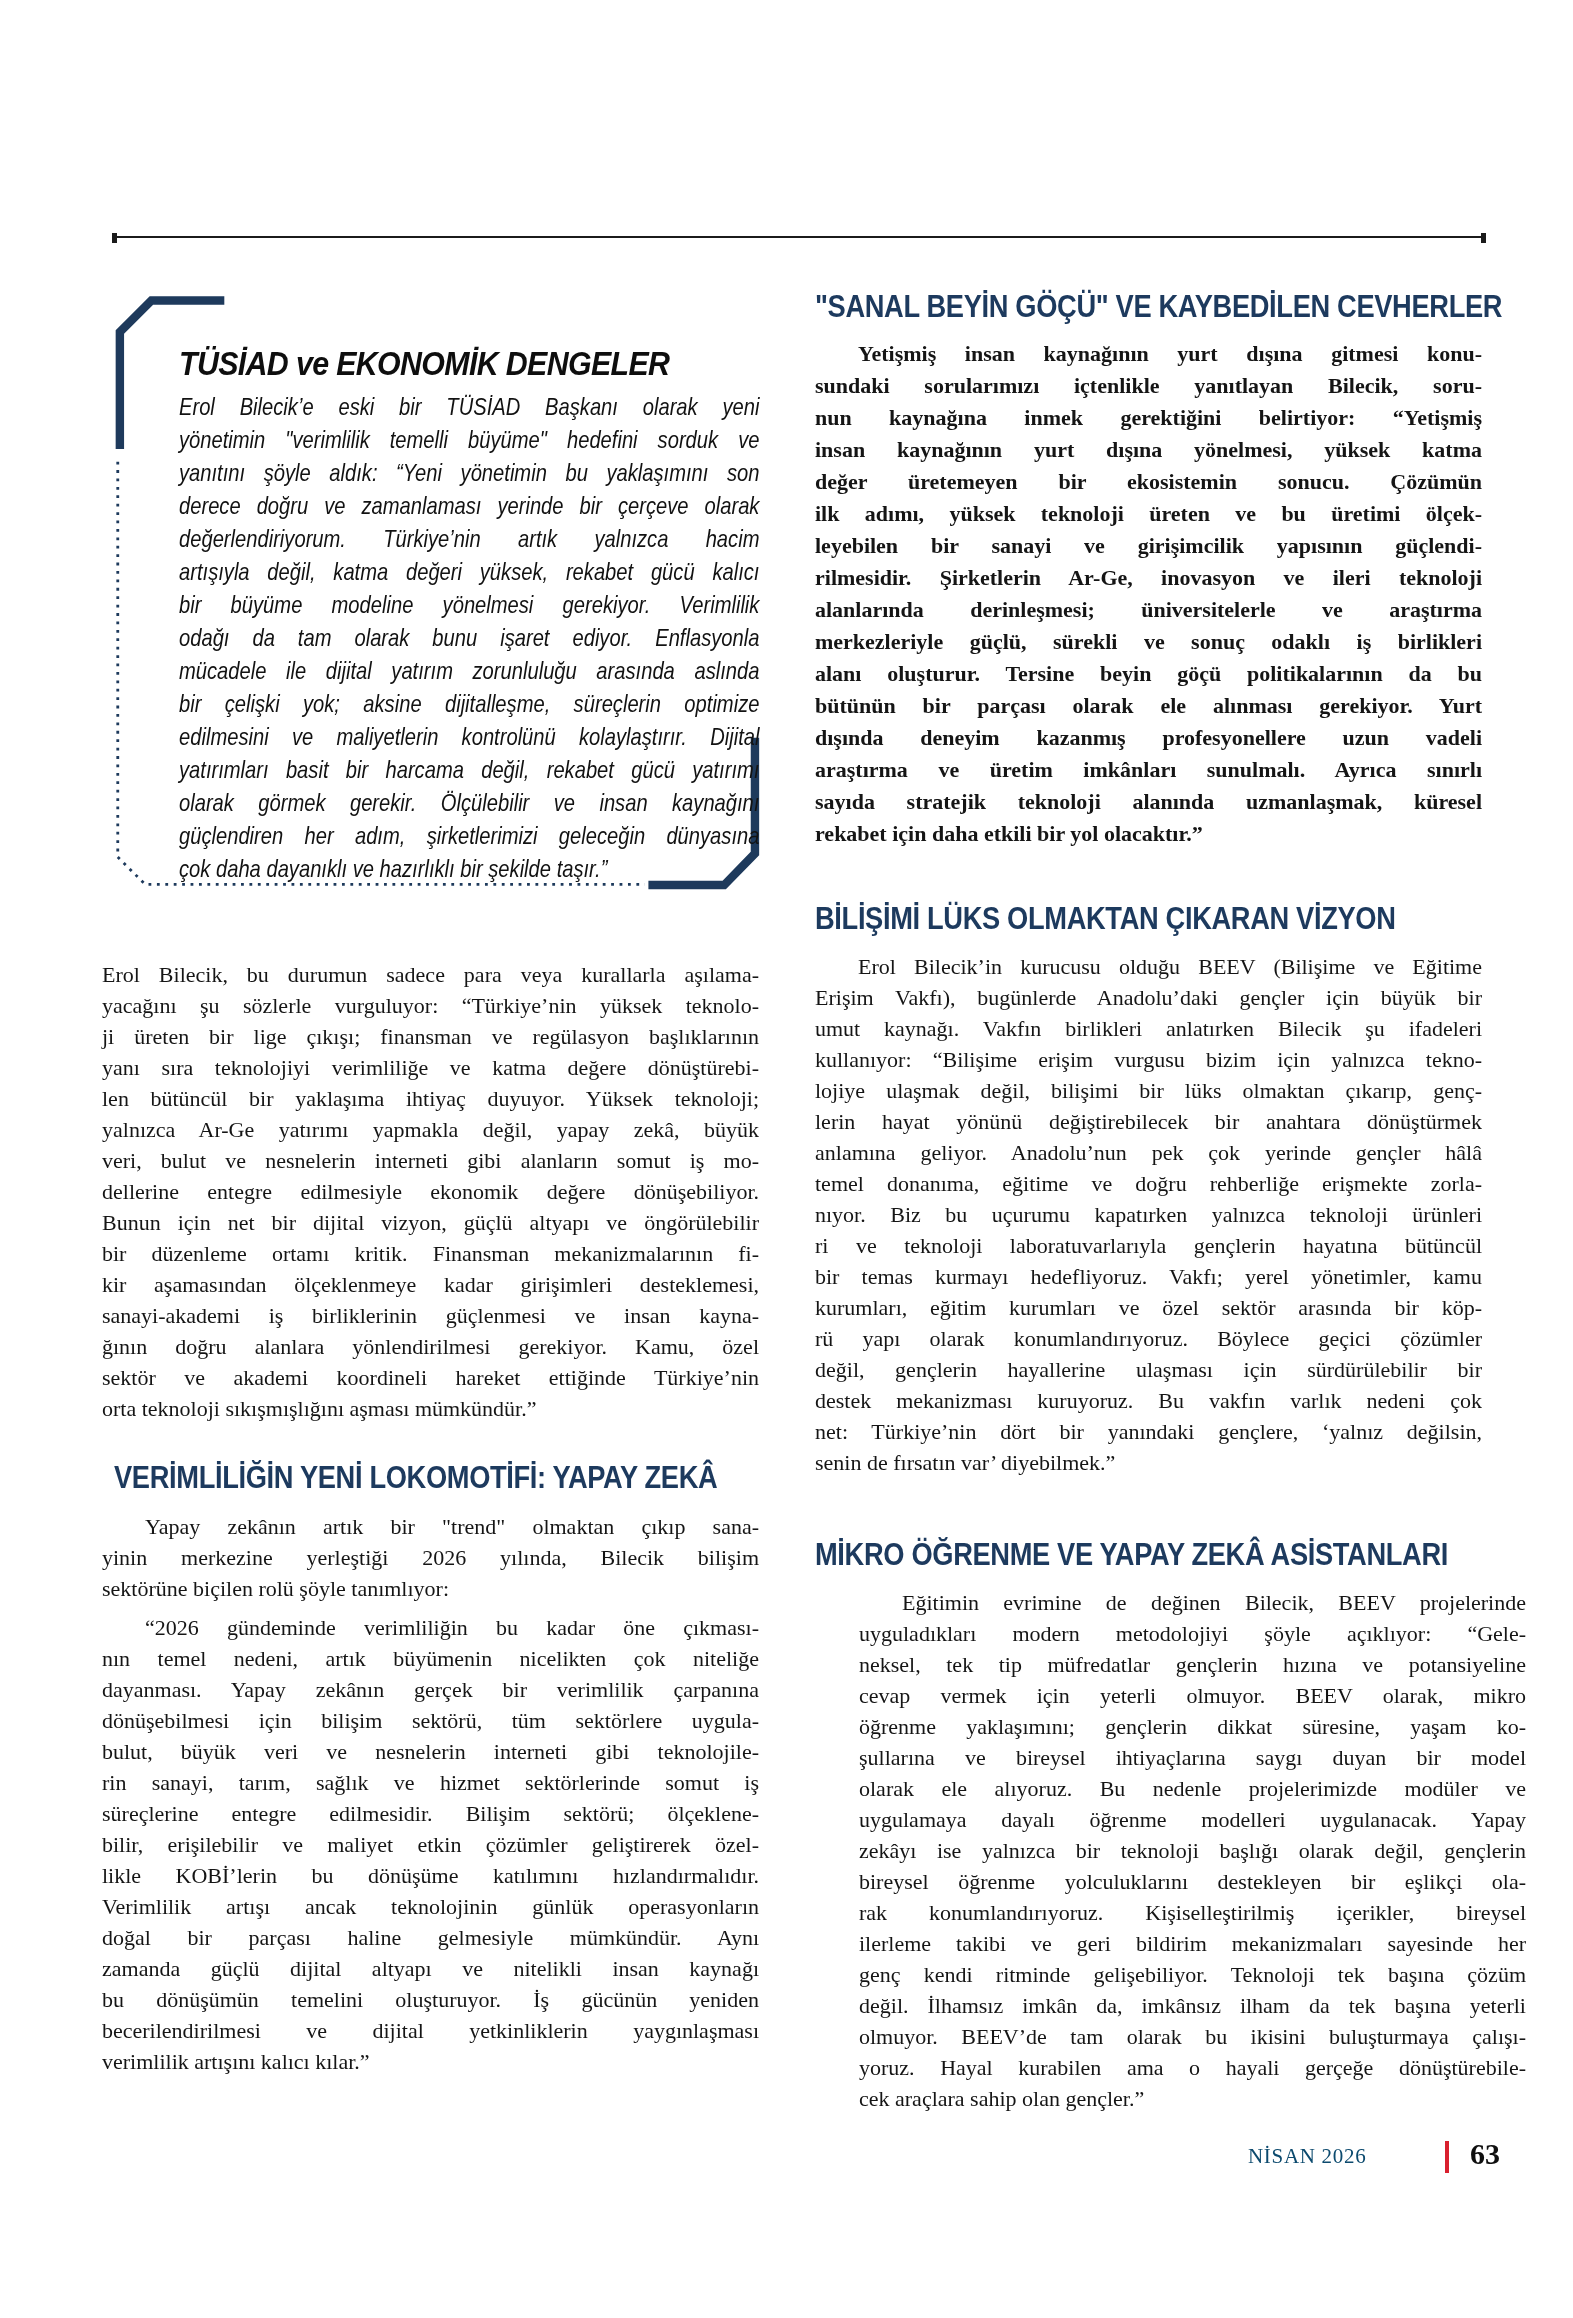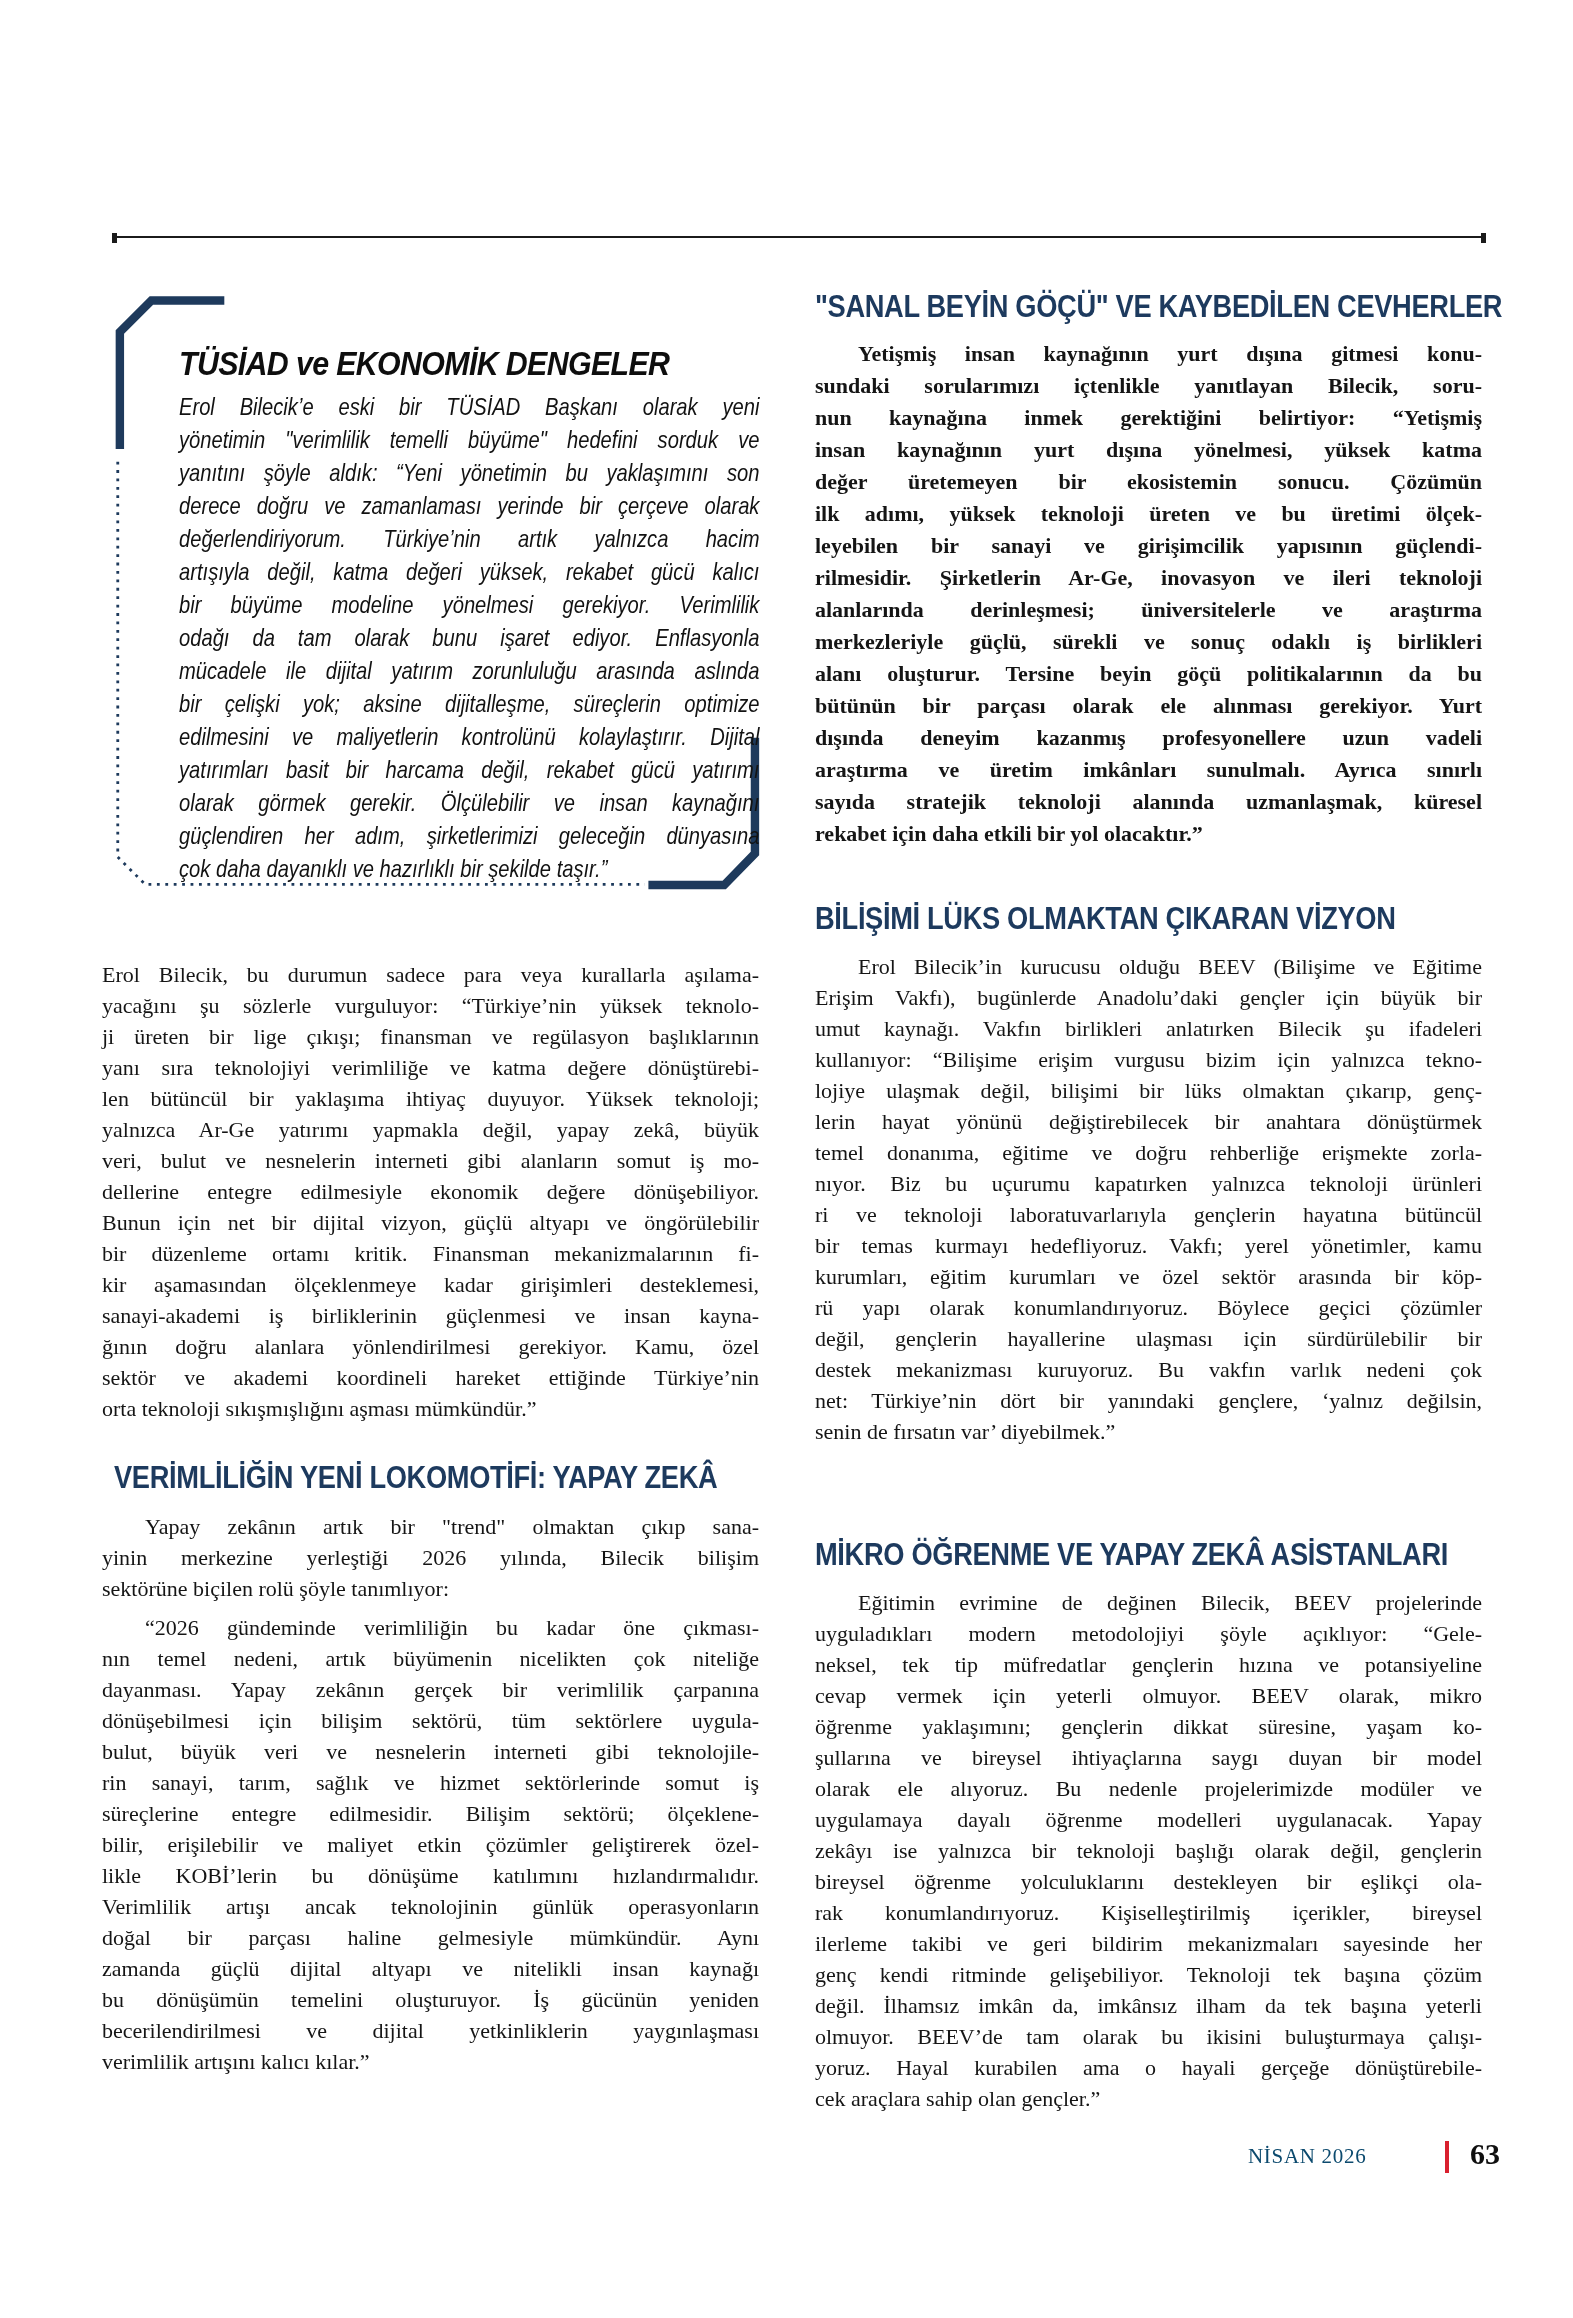--- a/index.html
+++ b/index.html
@@ -163,34 +163,35 @@
     </div>
 
   <div class="sec-heading" style="left:815px;top:901px;">BİLİŞİMİ LÜKS OLMAKTAN ÇIKARAN VİZYON</div>
   <div class="para col-right indent" style="top:951px;font-family:Liberation Serif, serif;">
       <div class="tline">Erol Bilecik’in kurucusu olduğu BEEV (Bilişime ve Eğitime</div>
       <div class="tline">Erişim Vakfı), bugünlerde Anadolu’daki gençler için büyük bir</div>
       <div class="tline">umut kaynağı. Vakfın birlikleri anlatırken Bilecik şu ifadeleri</div>
       <div class="tline">kullanıyor: “Bilişime erişim vurgusu bizim için yalnızca tekno-</div>
       <div class="tline">lojiye ulaşmak değil, bilişimi bir lüks olmaktan çıkarıp, genç-</div>
       <div class="tline">lerin hayat yönünü değiştirebilecek bir anahtara dönüştürmek</div>
+      <div class="tline">anlamına geliyor. Anadolu’nun pek çok yerinde gençler hâlâ</div>
       <div class="tline">temel donanıma, eğitime ve doğru rehberliğe erişmekte zorla-</div>
       <div class="tline">nıyor. Biz bu uçurumu kapatırken yalnızca teknoloji ürünleri</div>
       <div class="tline">ri ve teknoloji laboratuvarlarıyla gençlerin hayatına bütüncül</div>
       <div class="tline">bir temas kurmayı hedefliyoruz. Vakfı; yerel yönetimler, kamu</div>
       <div class="tline">kurumları, eğitim kurumları ve özel sektör arasında bir köp-</div>
       <div class="tline">rü yapı olarak konumlandırıyoruz. Böylece geçici çözümler</div>
       <div class="tline">değil, gençlerin hayallerine ulaşması için sürdürülebilir bir</div>
       <div class="tline">destek mekanizması kuruyoruz. Bu vakfın varlık nedeni çok</div>
       <div class="tline">net: Türkiye’nin dört bir yanındaki gençlere, ‘yalnız değilsin,</div>
       <div class="tline tlast">senin de fırsatın var’ diyebilmek.”</div>
     </div>
 
   <div class="sec-heading" style="left:815px;top:1537px;">MİKRO ÖĞRENME VE YAPAY ZEKÂ ASİSTANLARI</div>
-  <div class="para col-right indent" style="top:1587px;">
+  <div class="para col-right indent" style="top:1587px;margin-left:44px;">
       <div class="tline">Eğitimin evrimine de değinen Bilecik, BEEV projelerinde</div>
       <div class="tline">uyguladıkları modern metodolojiyi şöyle açıklıyor: “Gele-</div>
       <div class="tline">neksel, tek tip müfredatlar gençlerin hızına ve potansiyeline</div>
       <div class="tline">cevap vermek için yeterli olmuyor. BEEV olarak, mikro</div>
       <div class="tline">öğrenme yaklaşımını; gençlerin dikkat süresine, yaşam ko-</div>
       <div class="tline">şullarına ve bireysel ihtiyaçlarına saygı duyan bir model</div>
       <div class="tline">olarak ele alıyoruz. Bu nedenle projelerimizde modüler ve</div>
       <div class="tline">uygulamaya dayalı öğrenme modelleri uygulanacak. Yapay</div>
       <div class="tline">zekâyı ise yalnızca bir teknoloji başlığı olarak değil, gençlerin</div>
       <div class="tline">bireysel öğrenme yolculuklarını destekleyen bir eşlikçi ola-</div>

